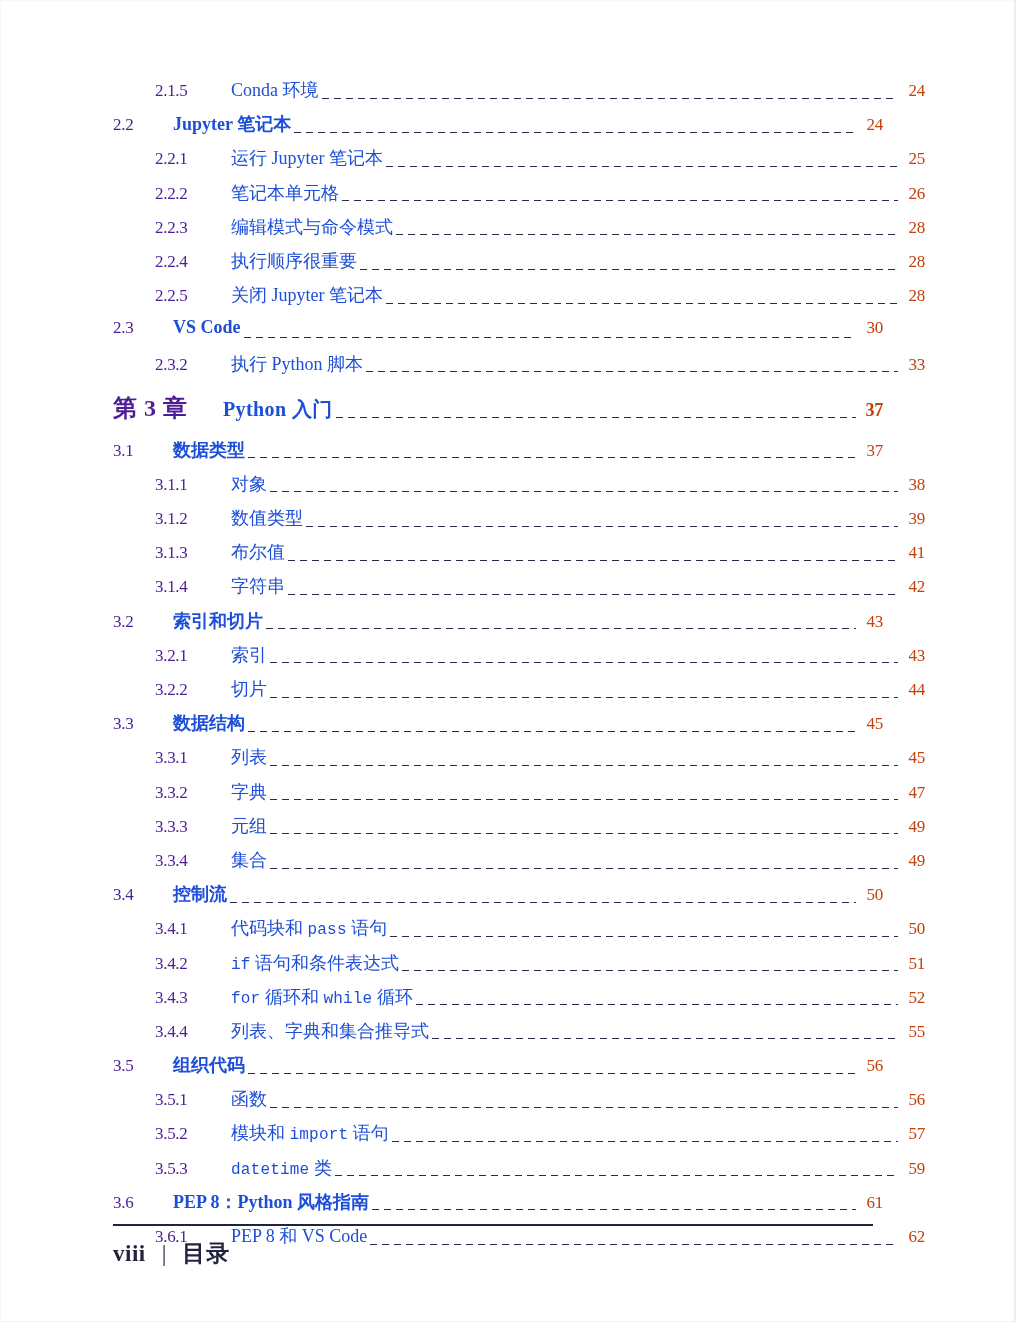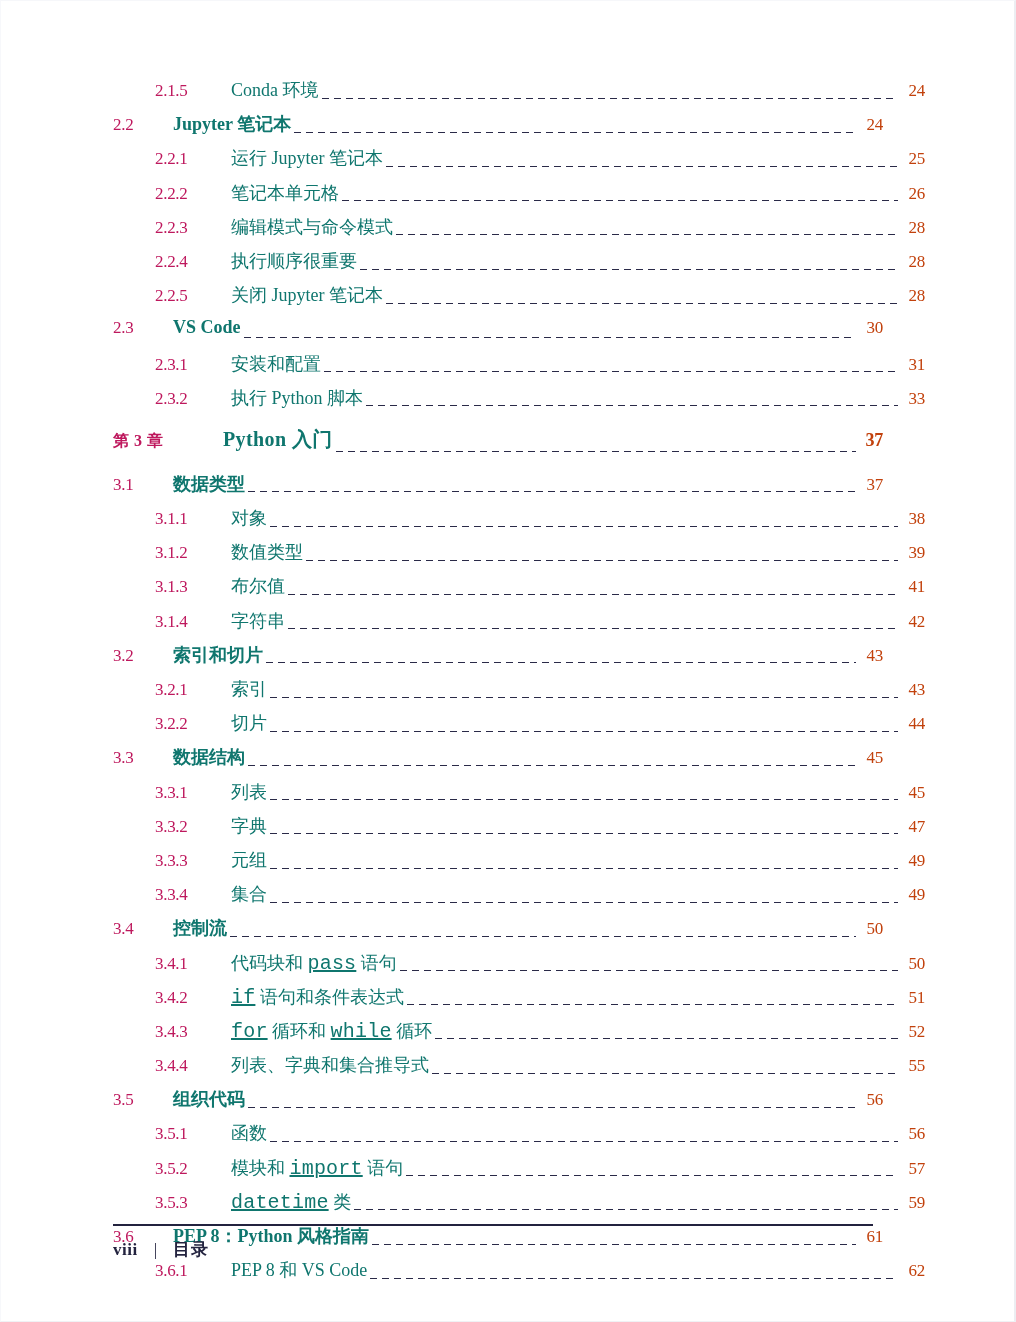--- a/index.html
+++ b/index.html
@@ -43,27 +43,27 @@
     align-items: baseline;
     width: 100%;
     height: 34.2px;
     white-space: nowrap;
   }
 
   .num {
     flex: 0 0 auto;
     font-size: 17px;
     letter-spacing: -0.3px;
-    color: #be185d;
+    color: #4c1d95;
   }
 
   .title {
     flex: 0 0 auto;
     font-size: 18px;
-    color: #0f766e;
+    color: #1d4ed8;
     padding-right: 2px;
   }
 
   .leader {
     flex: 1 1 auto;
     min-width: 8px;
     position: relative;
     height: 1px;
     align-self: center;
     margin: 0 1px 0 1px;
@@ -95,58 +95,57 @@
   .lvl3 { padding-left: 42px; }
   .lvl3 .num  { width: 76px; }
 
   
   .chap {
     height: 46px;
     margin-top: 6px;
   }
   .chap .num {
     width: 110px;
-    font-size: 16px;
+    font-size: 24px;
     font-weight: 700;
     letter-spacing: 0.5px;
   }
   .chap .title {
     font-size: 20px;
     font-weight: 700;
     letter-spacing: 0.4px;
   }
   .chap .pg { font-size: 18px; font-weight: 600; }
 
   
   .title .code {
     font-family: "Liberation Mono", "DejaVu Sans Mono", monospace;
-    font-size: 20px;
+    font-size: 16px;
     font-weight: 500;
     letter-spacing: 0.2px;
-    text-decoration: underline;
   }
 
   
   .footer-rule {
     position: absolute;
     left: 113px;
     top: 1224px;
     width: 760px;
     height: 0;
     border-top: 2.5px solid #23233f;
   }
 
   .footer {
     position: absolute;
     left: 113px;
     top: 1238px;
     display: flex;
     align-items: baseline;
     gap: 16px;
-    font-size: 17px;
+    font-size: 23px;
     color: #23233f;
   }
   .footer .folio { font-weight: 600; letter-spacing: 0.5px; }
   .footer .bar   { color: #23233f; }
   .footer .label { font-weight: 700; letter-spacing: 1px; }
 </style>
 </head>
 <body>
 
 <div class="page">
@@ -194,26 +193,20 @@
         <span class="leader"></span>
         <span class="pg">28</span>
       </div>
       <div class="row lvl2">
         <span class="num">2.3</span>
         <span class="title">VS Code</span>
         <span class="leader"></span>
         <span class="pg">30</span>
       </div>
       <div class="row lvl3">
-        <span class="num">2.3.1</span>
-        <span class="title">安装和配置</span>
-        <span class="leader"></span>
-        <span class="pg">31</span>
-      </div>
-      <div class="row lvl3">
         <span class="num">2.3.2</span>
         <span class="title">执行 Python 脚本</span>
         <span class="leader"></span>
         <span class="pg">33</span>
       </div>
       <div class="row chap">
         <span class="num">第 3 章</span>
         <span class="title">Python 入门</span>
         <span class="leader"></span>
         <span class="pg">37</span>

